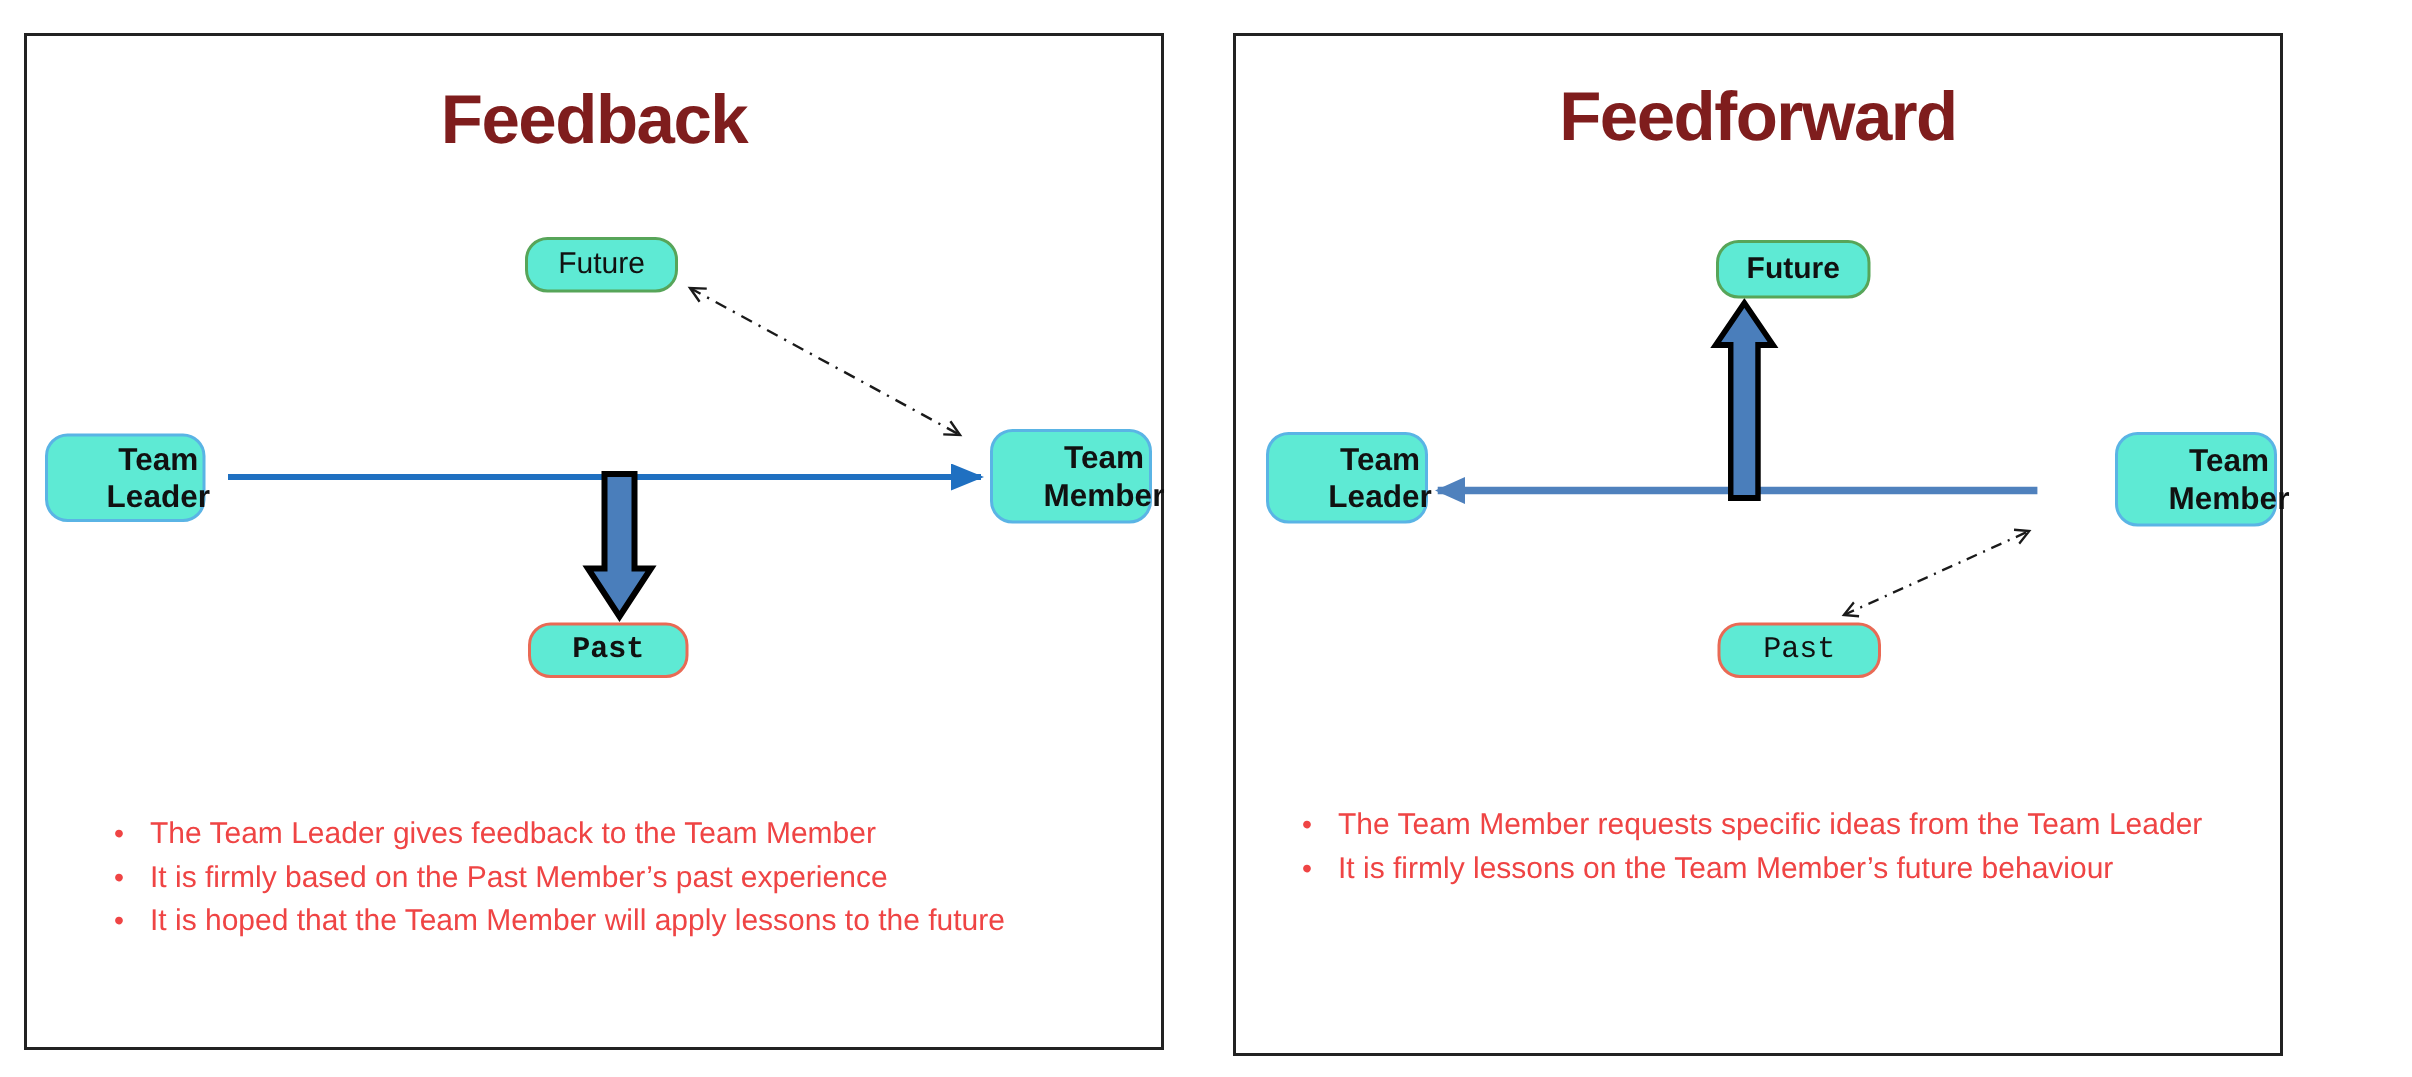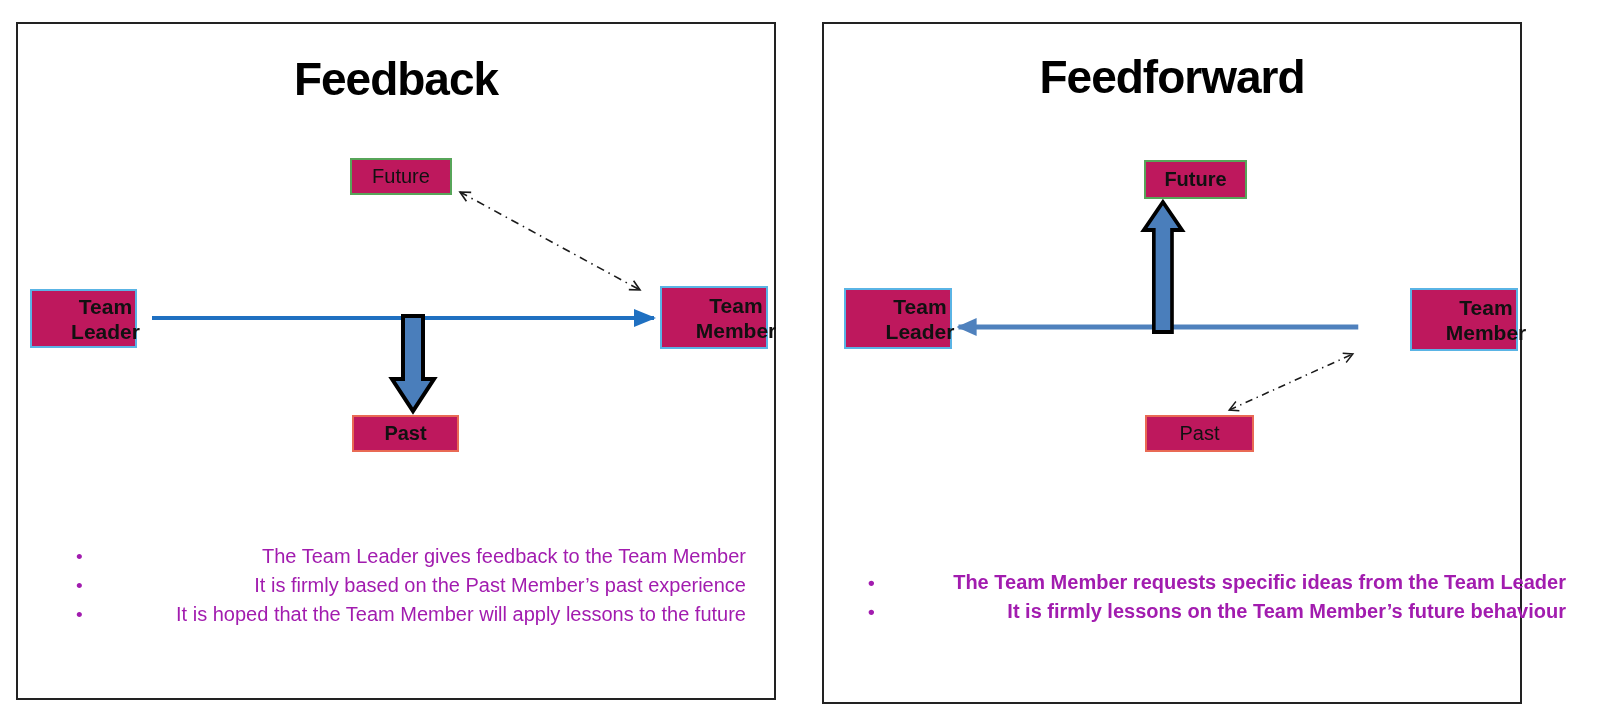--- a/index.html
+++ b/index.html
@@ -25,40 +25,41 @@
   .panel-left  { left: 16px;  top: 22px; width: 760px; height: 678px; }
   .panel-right { left: 822px; top: 22px; width: 700px; height: 682px; }
 
   .panel-title {
     position: absolute;
     left: 0; right: 0;
     text-align: center;
     font-size: 46px;
     font-weight: 700;
     letter-spacing: -1px;
-    color: #000000;
+    color: #7f1d1d;
   }
   .panel-left  .panel-title { top: 28px; }
   .panel-right .panel-title { top: 26px; }
 
   .dbox {
     position: absolute;
     box-sizing: border-box;
-    background: #be185d;
+    background: #5eead4;
     display: flex;
     align-items: center;
     justify-content: center;
     text-align: center;
     font-size: 20px;
     line-height: 25px;
     color: #111;
+    border-radius: 15px;
   }
   .dbox.blue  { border: 2px solid var(--box-blue, #5ab4e5); font-weight: 700; font-size: 21px; padding-left: 44px; }
   .dbox.green { border: 2px solid var(--box-green, #57a559); }
-  .dbox.red   { border: 2px solid var(--box-red, #e96a55); }
+  .dbox.red   { border: 2px solid var(--box-red, #e96a55); font-family: Liberation Mono, monospace; }
   .dbox.bold  { font-weight: 700; }
 
   
   .panel-left .future-box      { left: 332px; top: 134px; width: 102px; height: 37px; }
   .panel-left .team-leader-box { left: 12px;  top: 265px; width: 107px; height: 59px; }
   .panel-left .team-member-box { left: 642px; top: 262px; width: 108px; height: 63px; }
   .panel-left .past-box        { left: 334px; top: 391px; width: 107px; height: 37px; }
 
   
   .panel-right .future-box      { left: 320px; top: 136px; width: 103px; height: 39px; }
@@ -91,25 +92,24 @@
   }
   .open-head { stroke: var(--dash-color, #1a1a1a); fill: none; stroke-width: 1.6; }
 
   .bullets {
     position: absolute;
     list-style: none;
     margin: 0;
     padding: 0;
     font-size: 20px;
     line-height: 29px;
-    color: #a21caf;
-    text-align: right;
+    color: #ef4444;
   }
   .panel-left  .bullets { left: 56px; top: 518px; width: 672px; }
-  .panel-right .bullets { left: 42px; top: 544px; width: 700px; font-weight: bold; }
+  .panel-right .bullets { left: 42px; top: 512px; width: 700px; }
   .bullets li { position: relative; padding-left: 26px; }
   .bullets li::before {
     content: "\2022";
     position: absolute;
     left: 2px;
     font-size: 19px;
   }
 </style>
 </head>
 <body>

